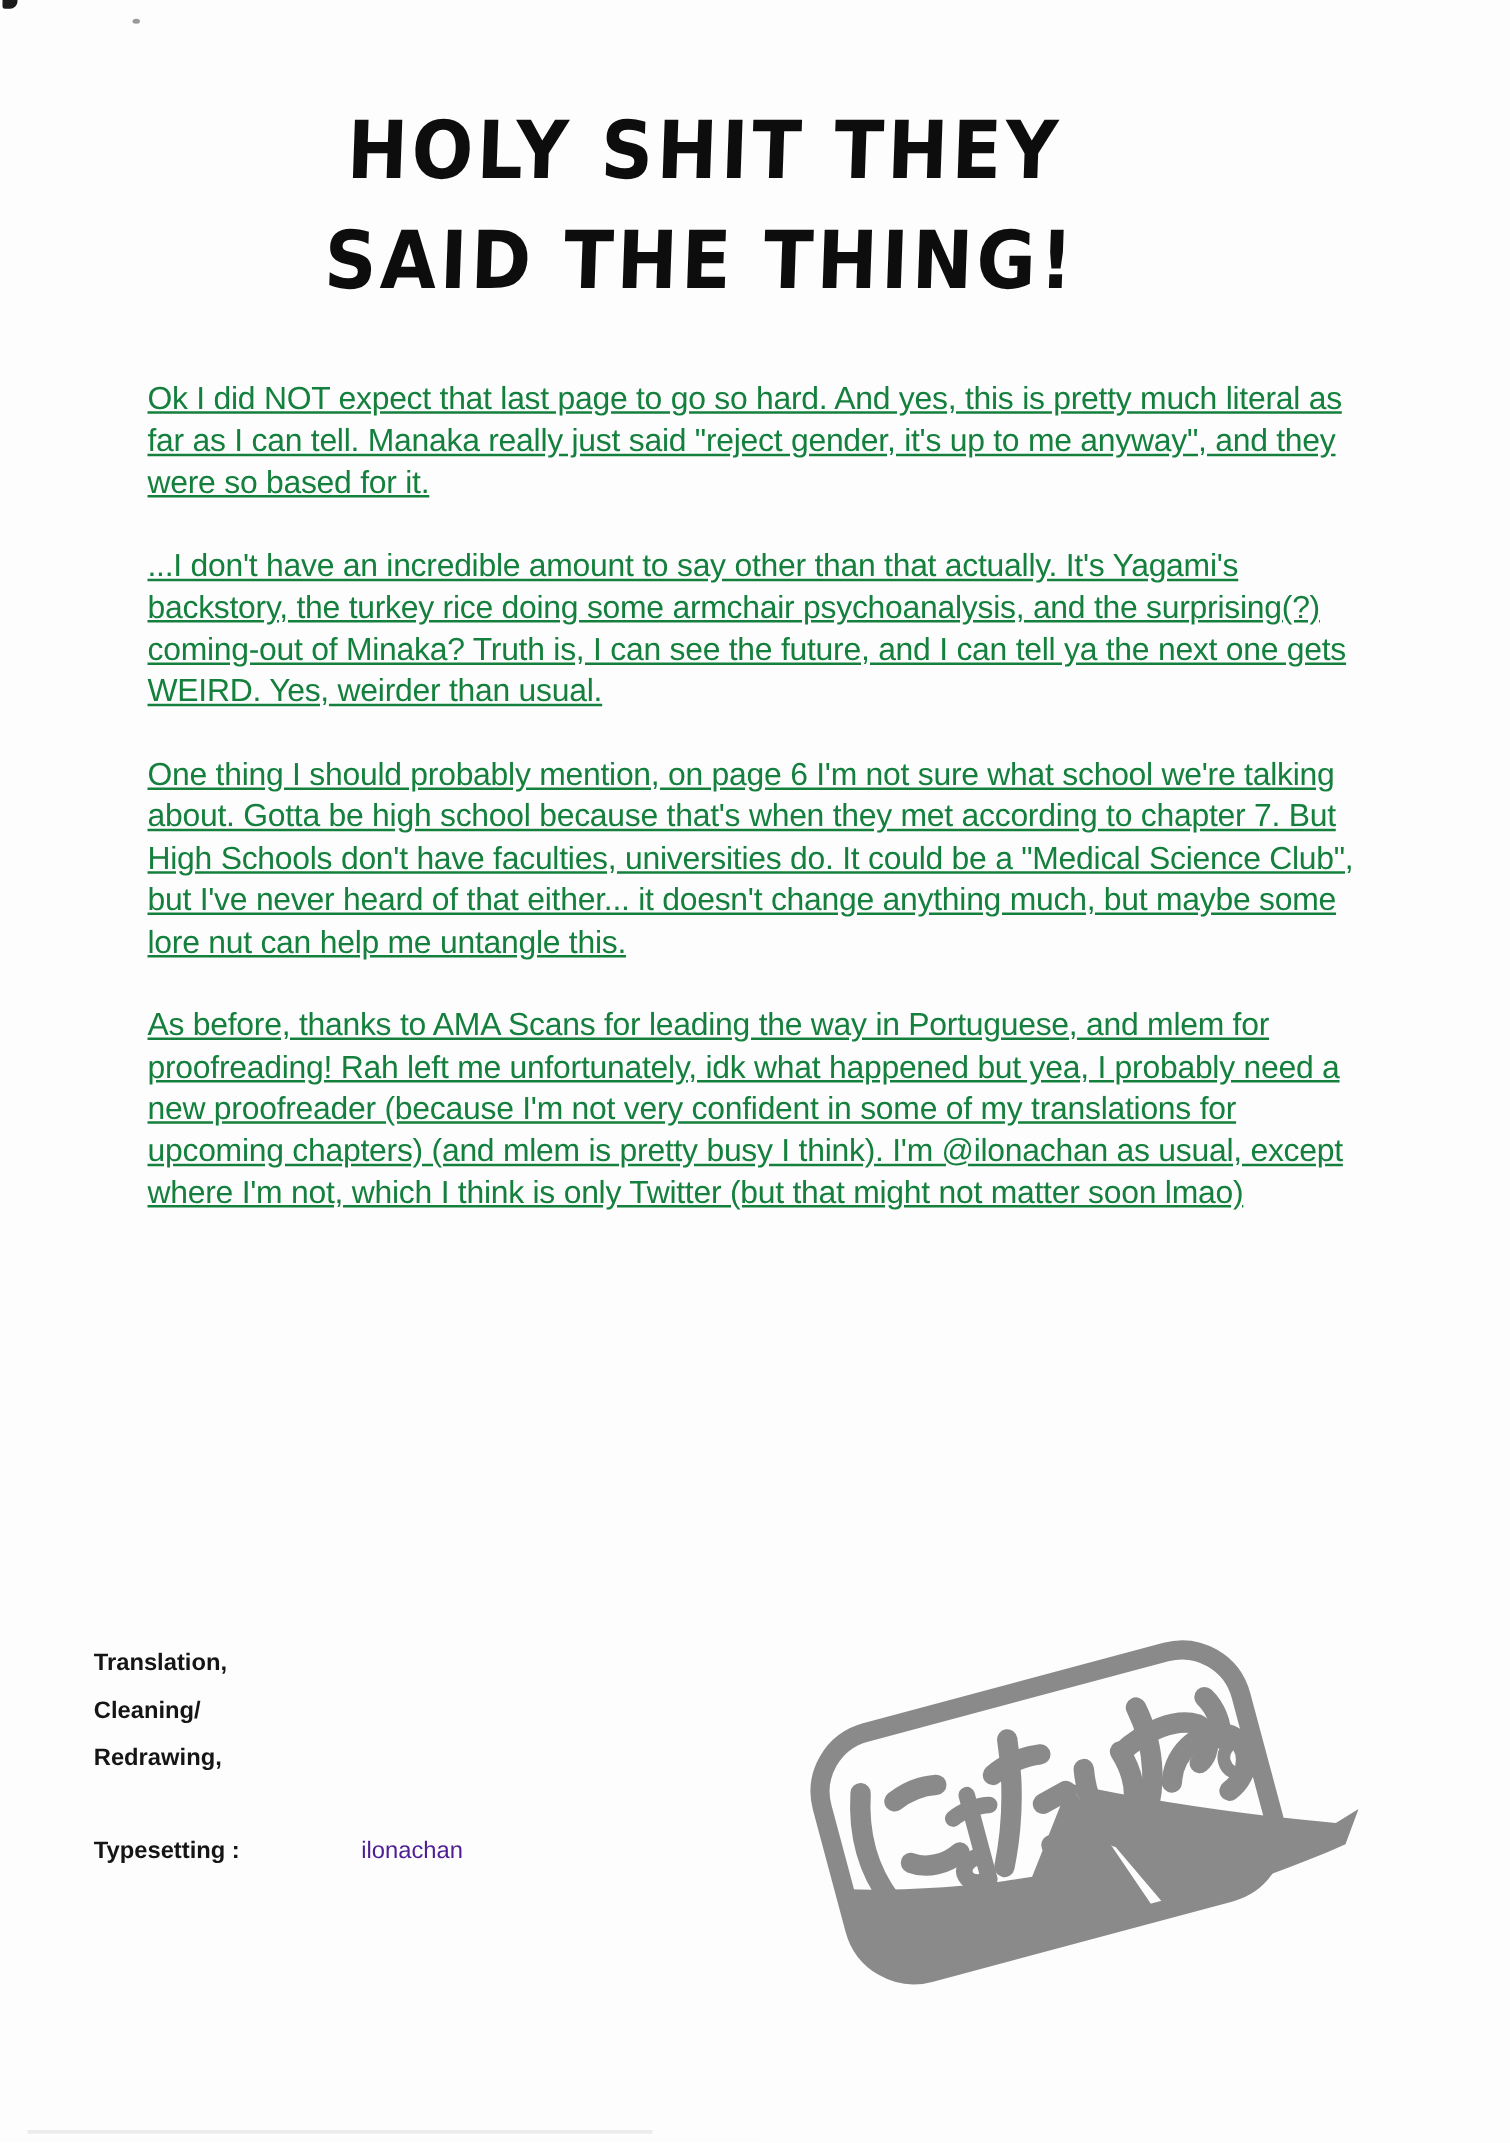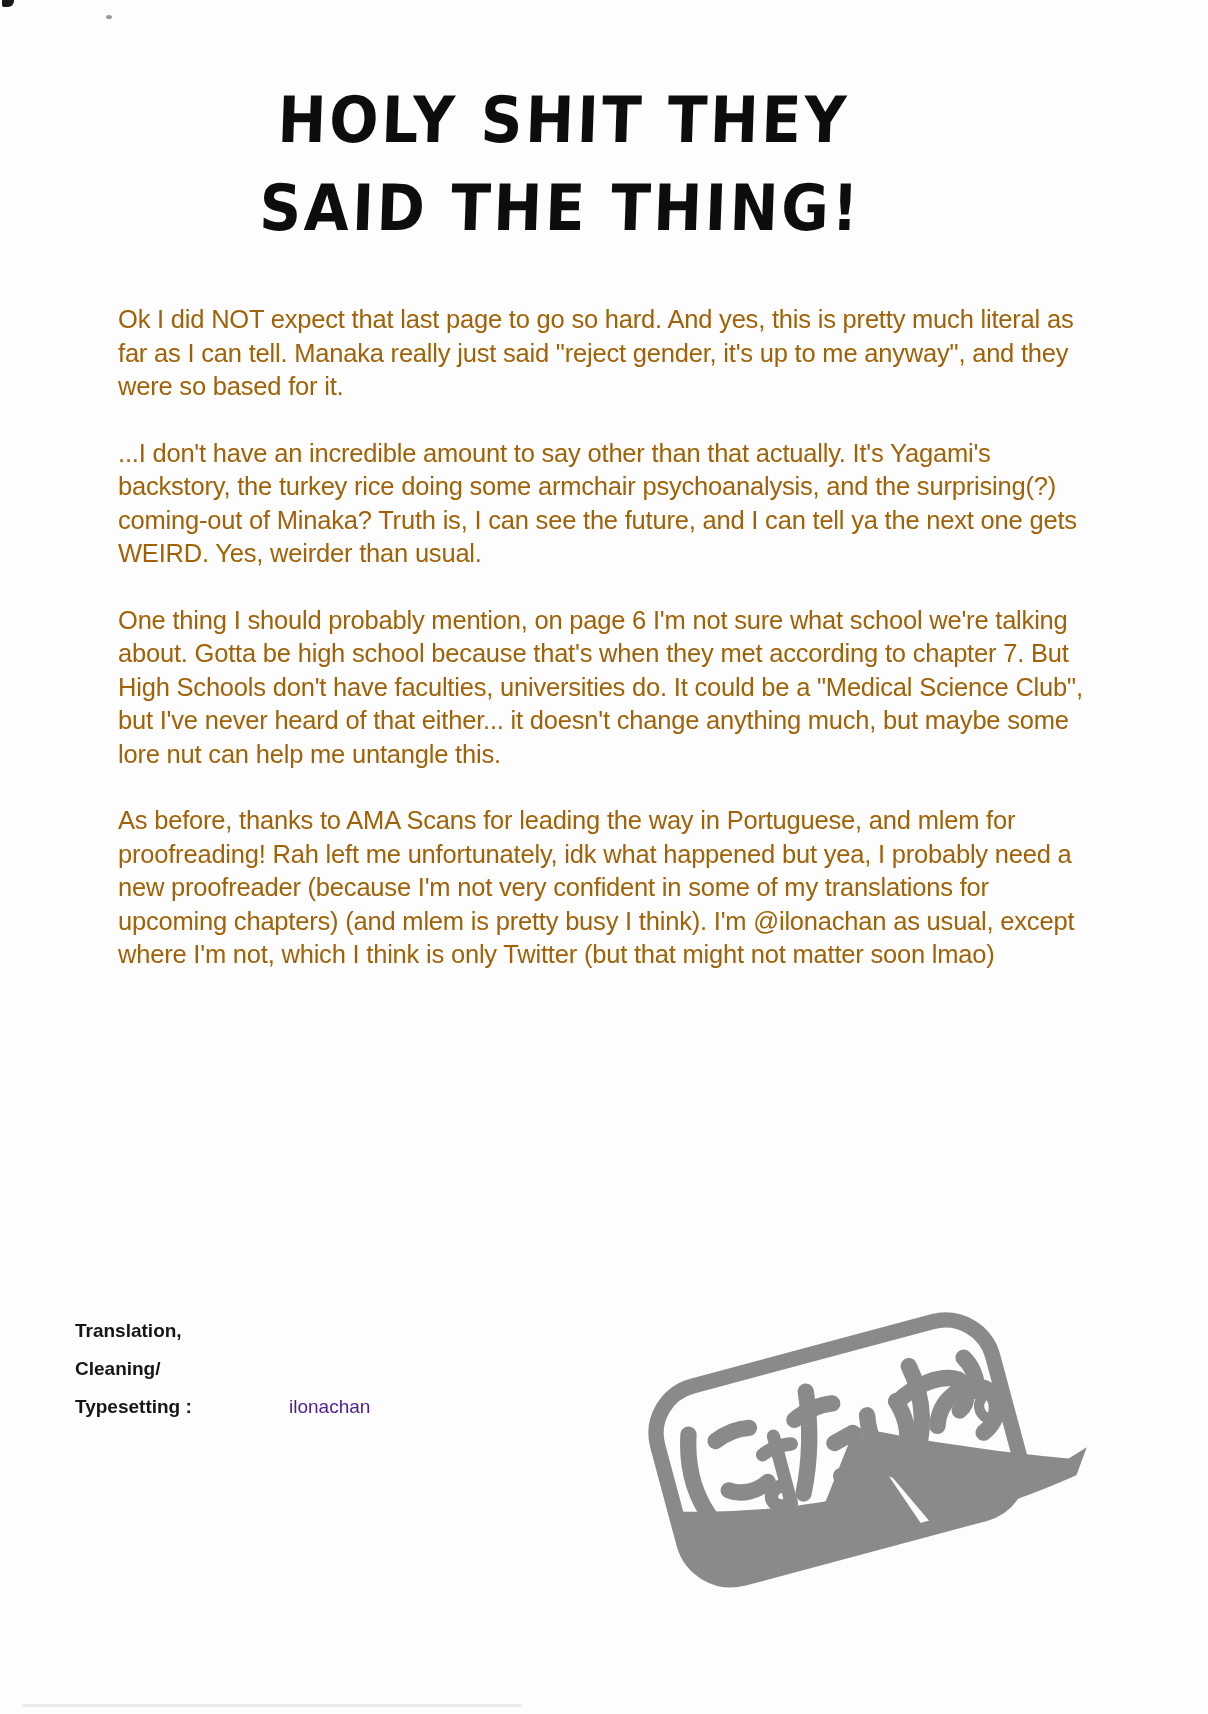--- a/index.html
+++ b/index.html
@@ -38,35 +38,36 @@
 
   
   .body-text {
     position: absolute;
     left: 118px;
     top: 303px;
     width: 972px;
     font-size: 25.5px;
     line-height: 33.5px;
     letter-spacing: -0.2px;
-    color: #a16207;
+    color: #15803d;
+    text-decoration: underline;
   }
   .body-text p { margin: 0 0 33px 0; }
 
   
   .credits {
     position: absolute;
     left: 75px;
     top: 1312px;
     font-size: 19px;
     line-height: 38px;
     color: #151515;
   }
   .credit-line { font-weight: bold; }
-  .credit-row { display: flex; }
+  .credit-row { display: flex; margin-top: 36px; }
   .credit-label { font-weight: bold; width: 214px; flex: 0 0 auto; }
   .credit-value { font-weight: normal; color: #4c1d95; }
 
   
   .logo { position: absolute; left: 605px; top: 1282px; width: 510px; height: 340px; }
   .logo svg { display: block; width: 100%; height: 100%; overflow: visible; }
 </style>
 </head>
 <body>
 
@@ -83,20 +84,21 @@
   <main class="body-text">
     <p>Ok I did NOT expect that last page to go so hard. And yes, this is pretty much literal as far as I can tell. Manaka really just said "reject gender, it's up to me anyway", and they were so based for it.</p>
     <p>...I don't have an incredible amount to say other than that actually. It's Yagami's backstory, the turkey rice doing some armchair psychoanalysis, and the surprising(?) coming-out of Minaka? Truth is, I can see the future, and I can tell ya the next one gets WEIRD. Yes, weirder than usual.</p>
     <p>One thing I should probably mention, on page 6 I'm not sure what school we're talking about. Gotta be high school because that's when they met according to chapter 7. But High Schools don't have faculties, universities do. It could be a "Medical Science Club", but I've never heard of that either... it doesn't change anything much, but maybe some lore nut can help me untangle this.</p>
     <p>As before, thanks to AMA Scans for leading the way in Portuguese, and mlem for proofreading! Rah left me unfortunately, idk what happened but yea, I probably need a new proofreader (because I'm not very confident in some of my translations for upcoming chapters) (and mlem is pretty busy I think). I'm @ilonachan as usual, except where I'm not, which I think is only Twitter (but that might not matter soon lmao)</p>
   </main>
 
   <section class="credits">
     <div class="credit-line">Translation,</div>
     <div class="credit-line">Cleaning/</div>
+    <div class="credit-line">Redrawing,</div>
     <div class="credit-row">
       <span class="credit-label">Typesetting :</span>
       <span class="credit-value">ilonachan</span>
     </div>
   </section>
 
   <div class="logo" role="img" aria-label="にょたいかつ。">
     <svg viewBox="0 0 500 330" xmlns="http://www.w3.org/2000/svg">
       <g transform="rotate(-15 250 165)" stroke-linecap="round" stroke-linejoin="round">
 

